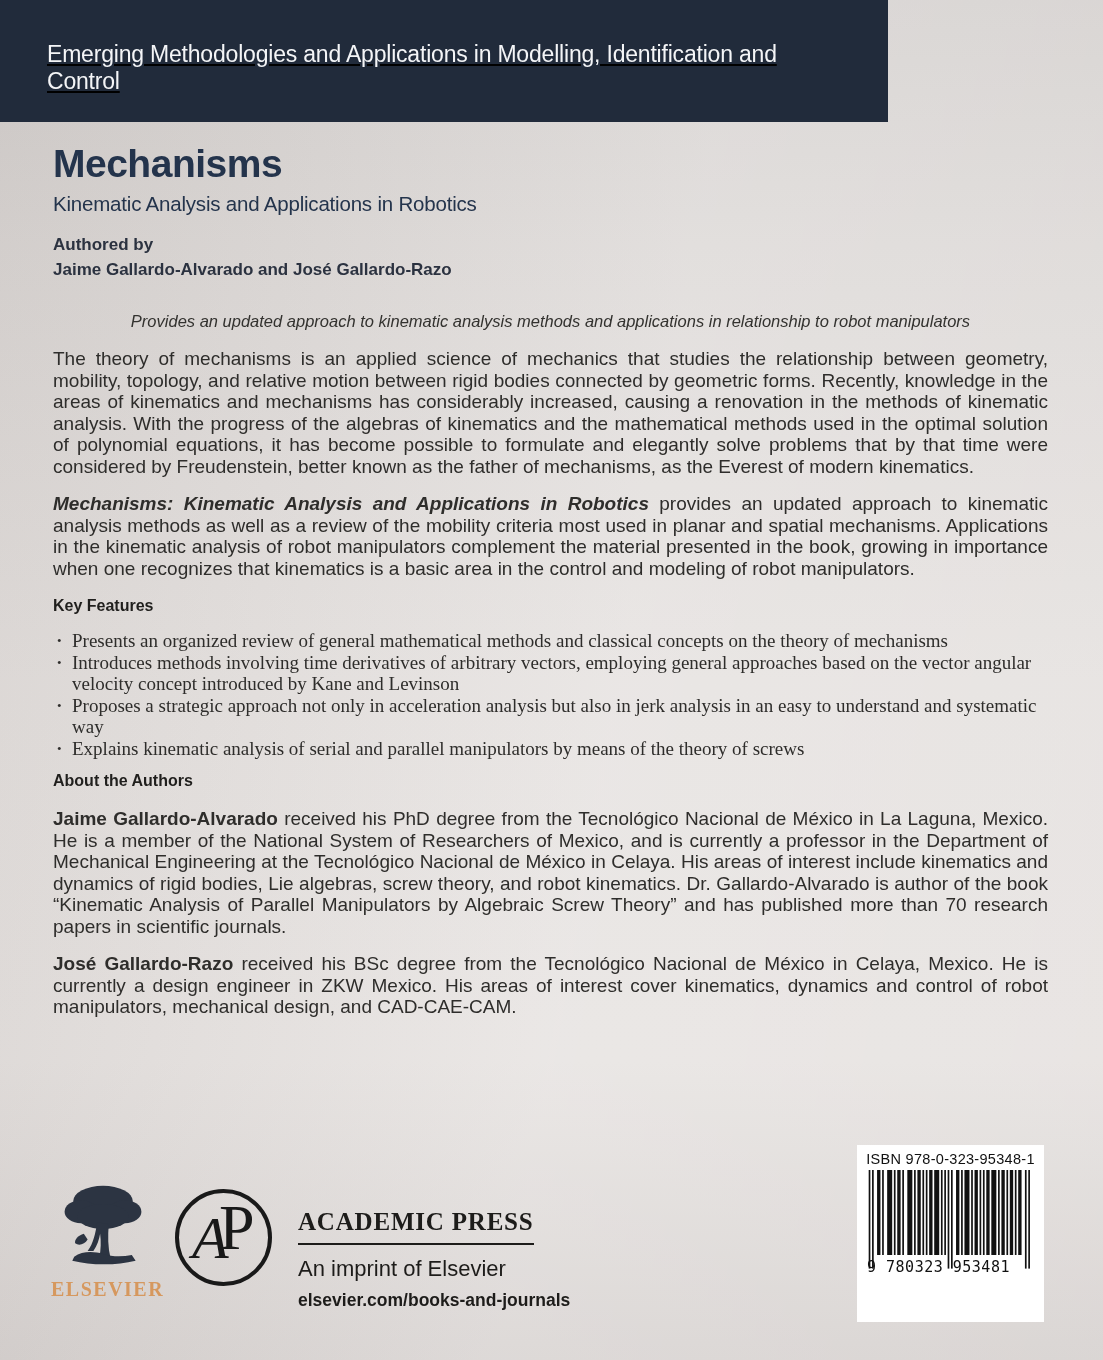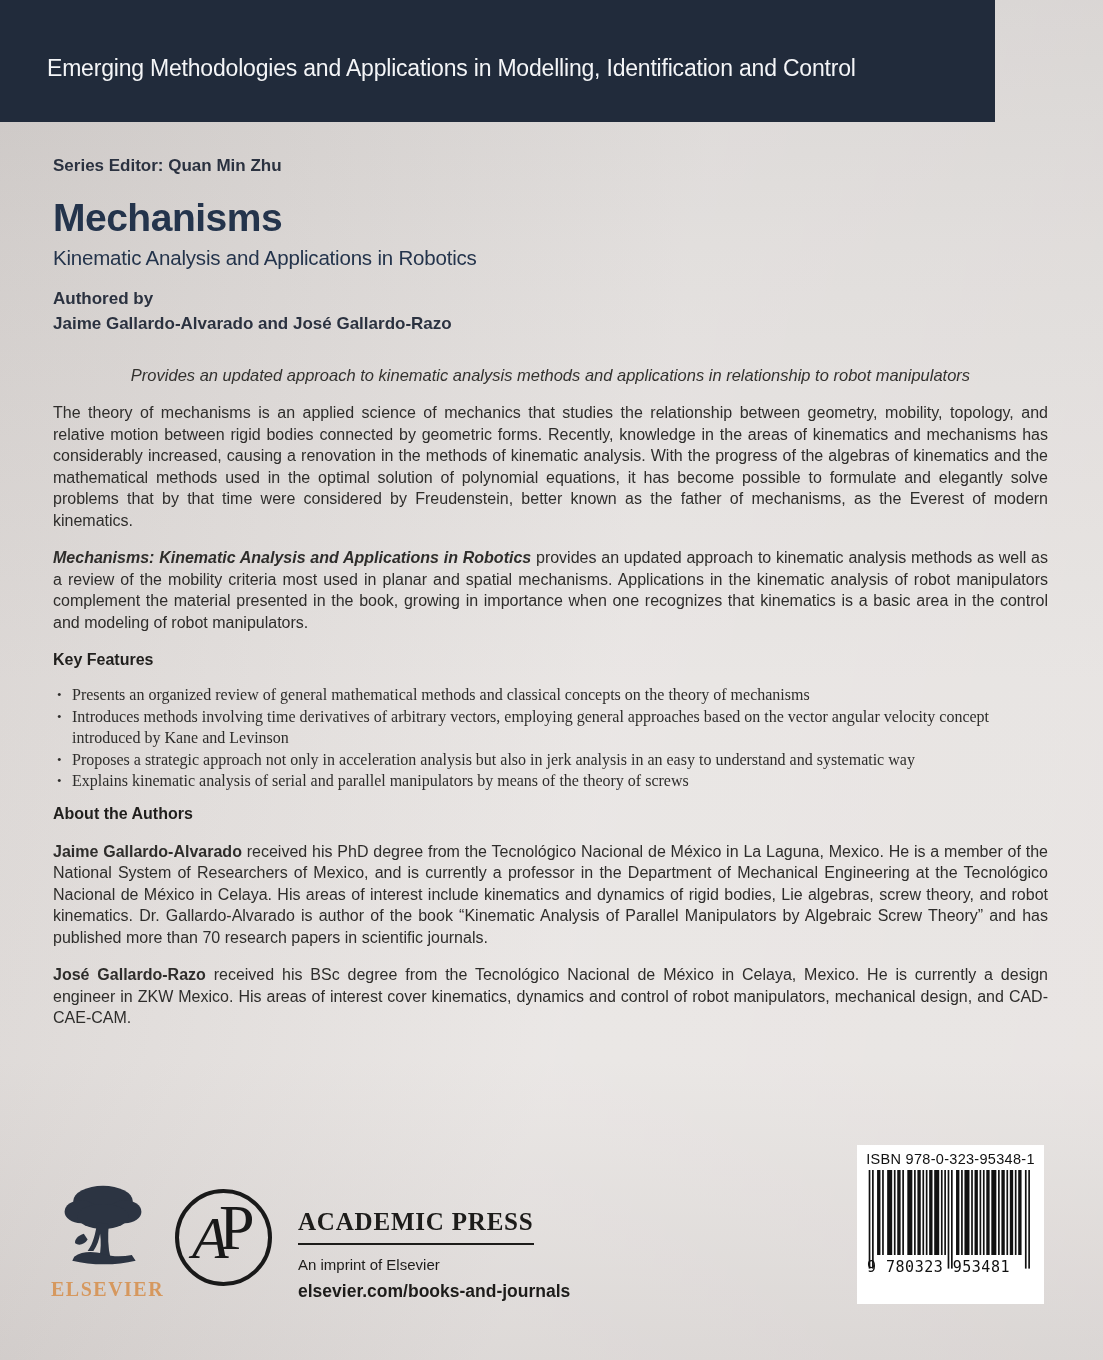--- a/index.html
+++ b/index.html
@@ -8,45 +8,46 @@
   .page {
     position:relative;
     width:1103px; height:1360px;
     overflow:hidden;
     background:
       linear-gradient(100deg, rgba(120,110,105,0.10) 0%, rgba(255,255,255,0.18) 55%, rgba(255,255,255,0.10) 100%),
       linear-gradient(180deg, #d4d0ce 0%, #dcd8d6 18%, #e5e1df 50%, #e6e2e0 78%, #d6d1cf 100%);
   }
   
   .banner {
-    width:995px; height:122px;
+    width:888px; height:122px;
     background:#212b3b;
     display:flex; align-items:center;
     padding:18px 40px 4px 47px;
+    text-decoration:underline;
   }
   .banner h1 {
     color:#f4f5f7; font-size:23px; font-weight:500;
     letter-spacing:-0.2px;
   }
   
   .content { padding:0 55px 0 53px; color:#2e2d2b; }
   .series-editor {
     margin-top:34px; font-size:17px; font-weight:bold; color:#2b3240;
   }
   .book-title {
     margin-top:22px; font-size:39px; font-weight:bold; color:#24344c;
     letter-spacing:-0.5px; line-height:1.05;
   }
   .book-subtitle {
     margin-top:7px; font-size:20.5px; color:#24344c; letter-spacing:-0.2px;
   }
   .authored { margin-top:17px; font-size:17px; font-weight:bold; color:#2b3240; line-height:1.45; }
   .tagline { margin-top:30px; font-size:16.5px; font-style:italic; color:#33322f;text-align:center; }
   p.body, li.body {
-    font-size:16px; line-height:21.5px; text-align:justify; color:#2e2d2b;
+    font-size:19px; line-height:21.5px; text-align:justify; color:#2e2d2b;
   }
   .para1 { margin-top:17px; }
   .para2 { margin-top:16px; }
   .bi { font-weight:bold; font-style:italic; }
   .b  { font-weight:bold; }
   .section-heading { margin-top:18px; font-size:16px; font-weight:bold; color:#201f1d; }
   ul.features { margin-top:15px; list-style:none; }
   ul.features li {
     position:relative; padding-left:19px; text-align:left;font-family:Liberation Serif, serif;
   }
@@ -69,46 +70,45 @@
     font-family:"Liberation Serif", serif; color:#191919;
   }
   .ap-a { position:absolute; left:13px; top:15px; font-size:60px; font-style:italic; line-height:1; }
   .ap-p { position:absolute; left:40px; top:3px;  font-size:64px; line-height:1; }
   .ap-text { position:absolute; left:298px; top:1208px; color:#1d1c1a; }
   .academic-press {
     font-family:"Liberation Serif", serif; font-size:25px; font-weight:bold;
     letter-spacing:0.8px; color:#1d1c1a;
     padding-bottom:7px; border-bottom:2.5px solid #1d1c1a; display:inline-block;
   }
-  .imprint { margin-top:11px; font-size:15px; }
+  .imprint { margin-top:11px; font-size:22px; }
   .publisher-url { margin-top:8px; font-size:17.5px; font-weight:bold; }
   
   .barcode-panel {
     position:absolute; left:857px; top:1145px;
-    width:187px; height:159px; background:#ffffff;
+    width:187px; height:177px; background:#ffffff;
     padding:6px 8px 4px 8px; text-align:center;
   }
   .isbn-label { font-size:14.5px; color:#111; letter-spacing:0.3px; }
   .barcode-bars { display:block; margin:3px auto 0 auto; }
   .barcode-number {
     font-family:"DejaVu Sans Mono", monospace; font-size:15px; color:#111;
     margin-top:-14px; text-align:left; padding-left:2px; letter-spacing:0.5px;
   }
 </style>
 </head>
 <body>
 
 <div class="page">
 
   <div class="banner">
     <h1>Emerging Methodologies and Applications in Modelling, Identification and Control</h1>
   </div>
 
   <div class="content">
-    <div class="series-editor">Series Editor: Quan Min Zhu</div>
 
     <div class="book-title">Mechanisms</div>
     <div class="book-subtitle">Kinematic Analysis and Applications in Robotics</div>
 
     <div class="authored">
       <div>Authored by</div>
       <div>Jaime Gallardo-Alvarado and José Gallardo-Razo</div>
     </div>
 
     <div class="tagline">Provides an updated approach to kinematic analysis methods and applications in relationship to robot manipulators</div>

